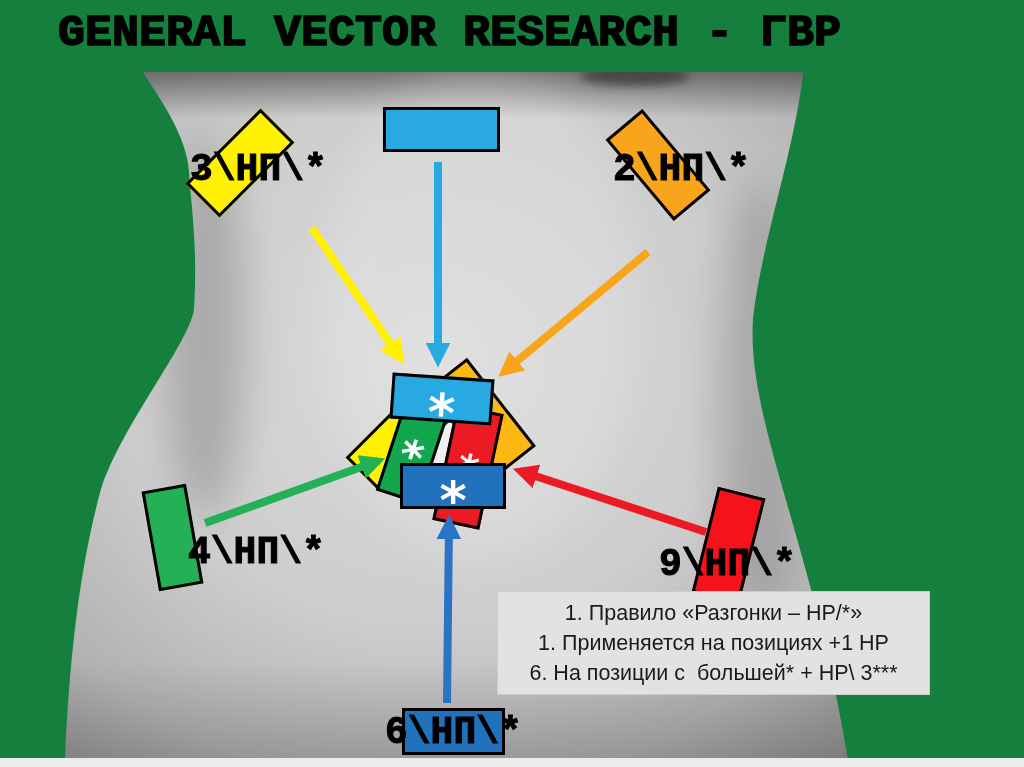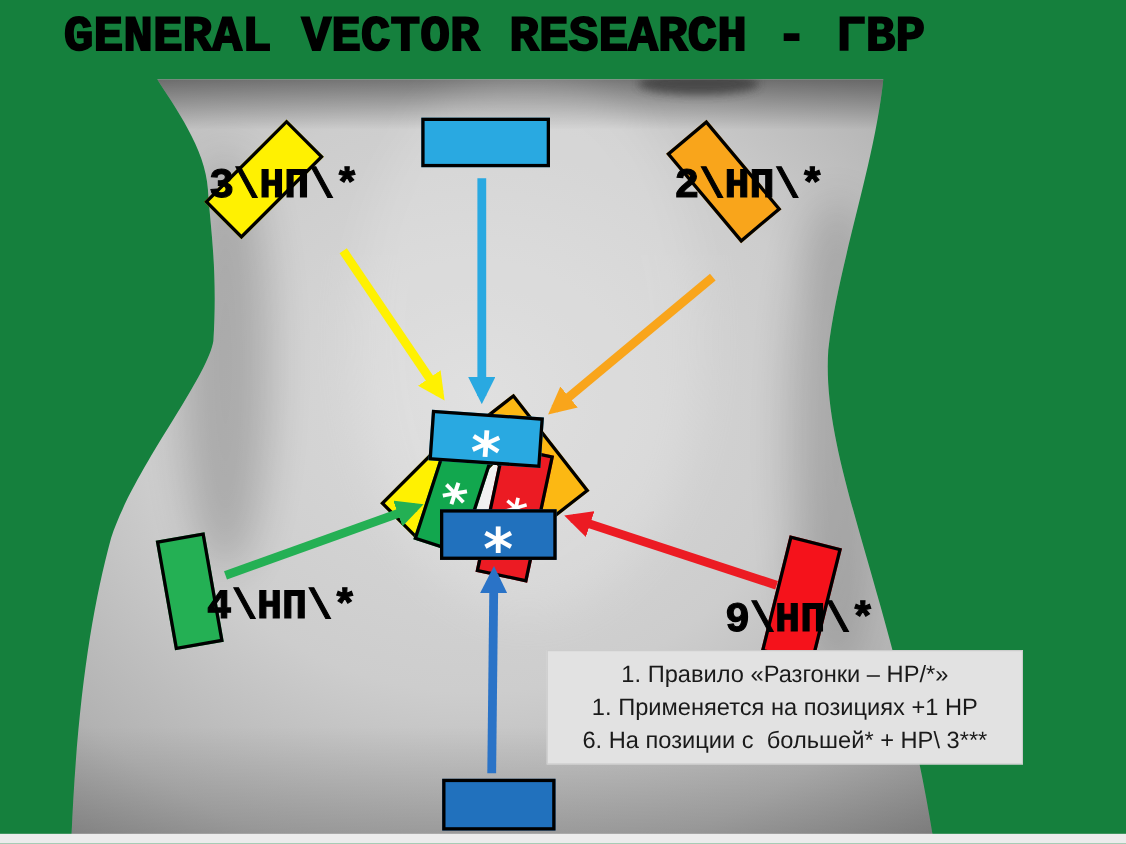--- a/index.html
+++ b/index.html
@@ -167,20 +167,21 @@
   <div class="chip v2-chip"></div>
   <div class="chip v3-chip"></div>
   <div class="chip v4-chip"></div>
   <div class="chip v5-chip"></div>
   <div class="chip v6-chip"></div>
 
   <div class="vlabel v1-label">9\НП\*</div>
   <div class="vlabel v2-label">2\НП\*</div>
   <div class="vlabel v3-label">3\НП\*</div>
   <div class="vlabel v4-label">4\НП\*</div>
+  <div class="vlabel v6-label">6\НП\*</div>
 
   <div class="rules">
     <div class="line">1. Правило «Разгонки – НР/*»</div>
     <div class="line">1. Применяется на позициях +1 НР</div>
     <div class="line">6. На позиции с  большей* + НР\ 3***</div>
   </div>
 
 </div>
 
 </body></html>

